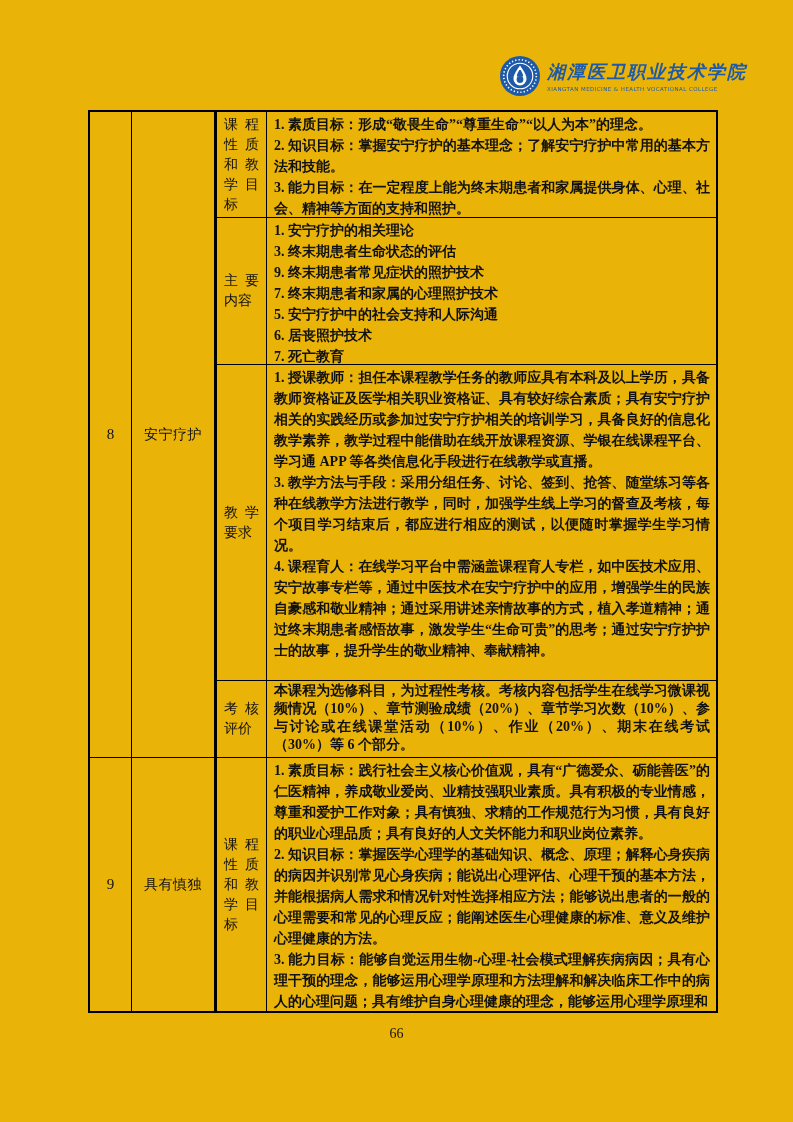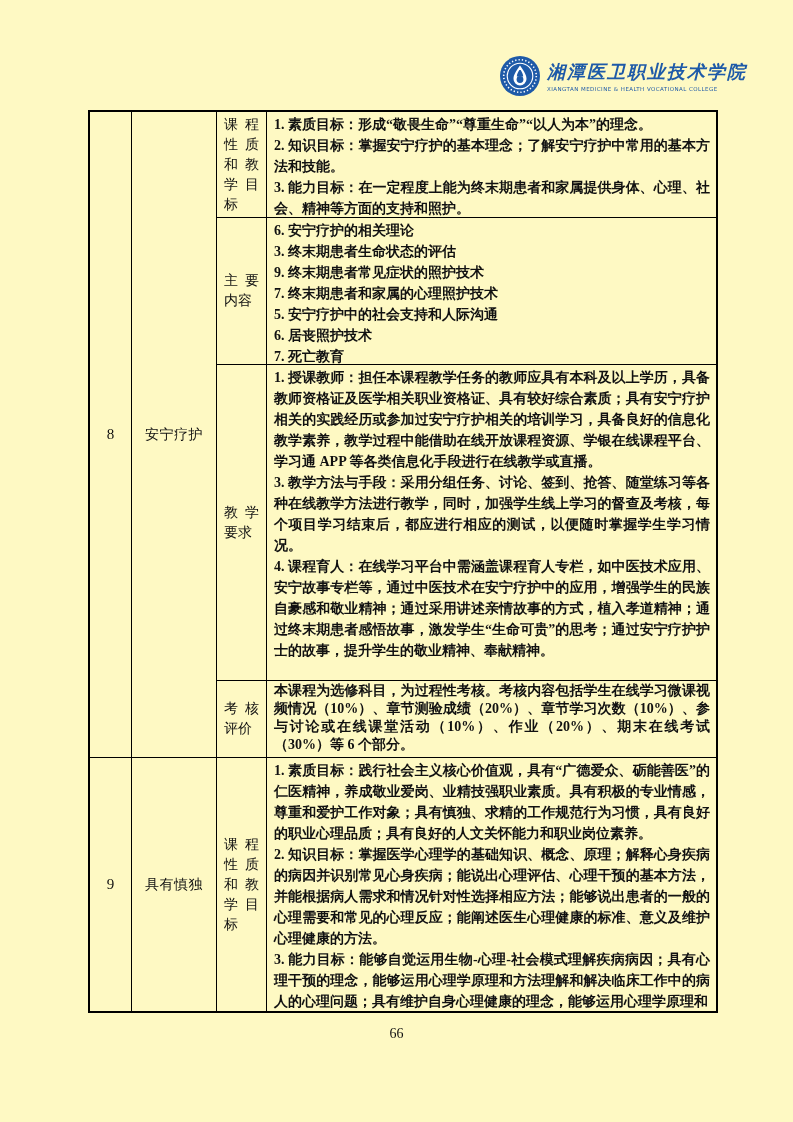--- a/index.html
+++ b/index.html
@@ -1,19 +1,19 @@
 <!DOCTYPE html>
 <html><head>
 <meta charset="utf-8">
 <style>
   * { margin:0; padding:0; box-sizing:border-box; }
   html,body { background:#e8e8e8; }
   .page {
     position:relative; width:793px; height:1122px; margin:0 auto;
-    background:#fef9c3; overflow:hidden;
+    background:#eab308; overflow:hidden;
     font-family:"Liberation Serif","DejaVu Serif",serif;
     color:#111;
   }
   
   .logo {
     position:absolute; top:56px; right:46px;
     display:flex; align-items:center; gap:7px;
   }
   .logo-text { display:flex; flex-direction:column; align-items:flex-start; }
   .logo-zh {
@@ -31,21 +31,21 @@
     border:2px solid #000;
   }
   .trow { display:flex; width:100%; }
   .trow + .trow { border-top:1px solid #000; }
   .cell-num {
     width:42px; border-right:1px solid #000;
     display:flex; align-items:center; justify-content:center;
     font-size:15px;
   }
   .cell-course {
-    width:85px; border-right:1px solid #000000;
+    width:85px; border-right:3px solid #000000;
     display:flex; align-items:center; justify-content:center;
     font-size:14px; letter-spacing:0.5px; text-align:center;
   }
   .sections { flex:1; display:flex; flex-direction:column; }
   .sec { display:flex; width:100%; overflow:hidden; }
   .sec + .sec { border-top:1px solid #000; }
   .h105{height:105px;} .h147{height:147px;} .h316{height:316px;}
   .h77{height:77px;} .h253{height:253px;}
   .sec-label {
     width:50px; border-right:1px solid #000; flex-shrink:0;
@@ -125,21 +125,21 @@
 
         <div class="sec h147">
           <div class="sec-label">
             <div class="lline">
                 <span>主</span>
                 <span>要</span>
               </div>
             <div class="lline last">内容</div>
           </div>
           <div class="sec-content">
-            <p>6. 安宁疗护的相关理论</p>
+            <p>1. 安宁疗护的相关理论</p>
             <p>3. 终末期患者生命状态的评估</p>
             <p>9. 终末期患者常见症状的照护技术</p>
             <p>7. 终末期患者和家属的心理照护技术</p>
             <p>5. 安宁疗护中的社会支持和人际沟通</p>
             <p>6. 居丧照护技术</p>
             <p>7. 死亡教育</p>
           </div>
         </div>
 
         <div class="sec h316">

